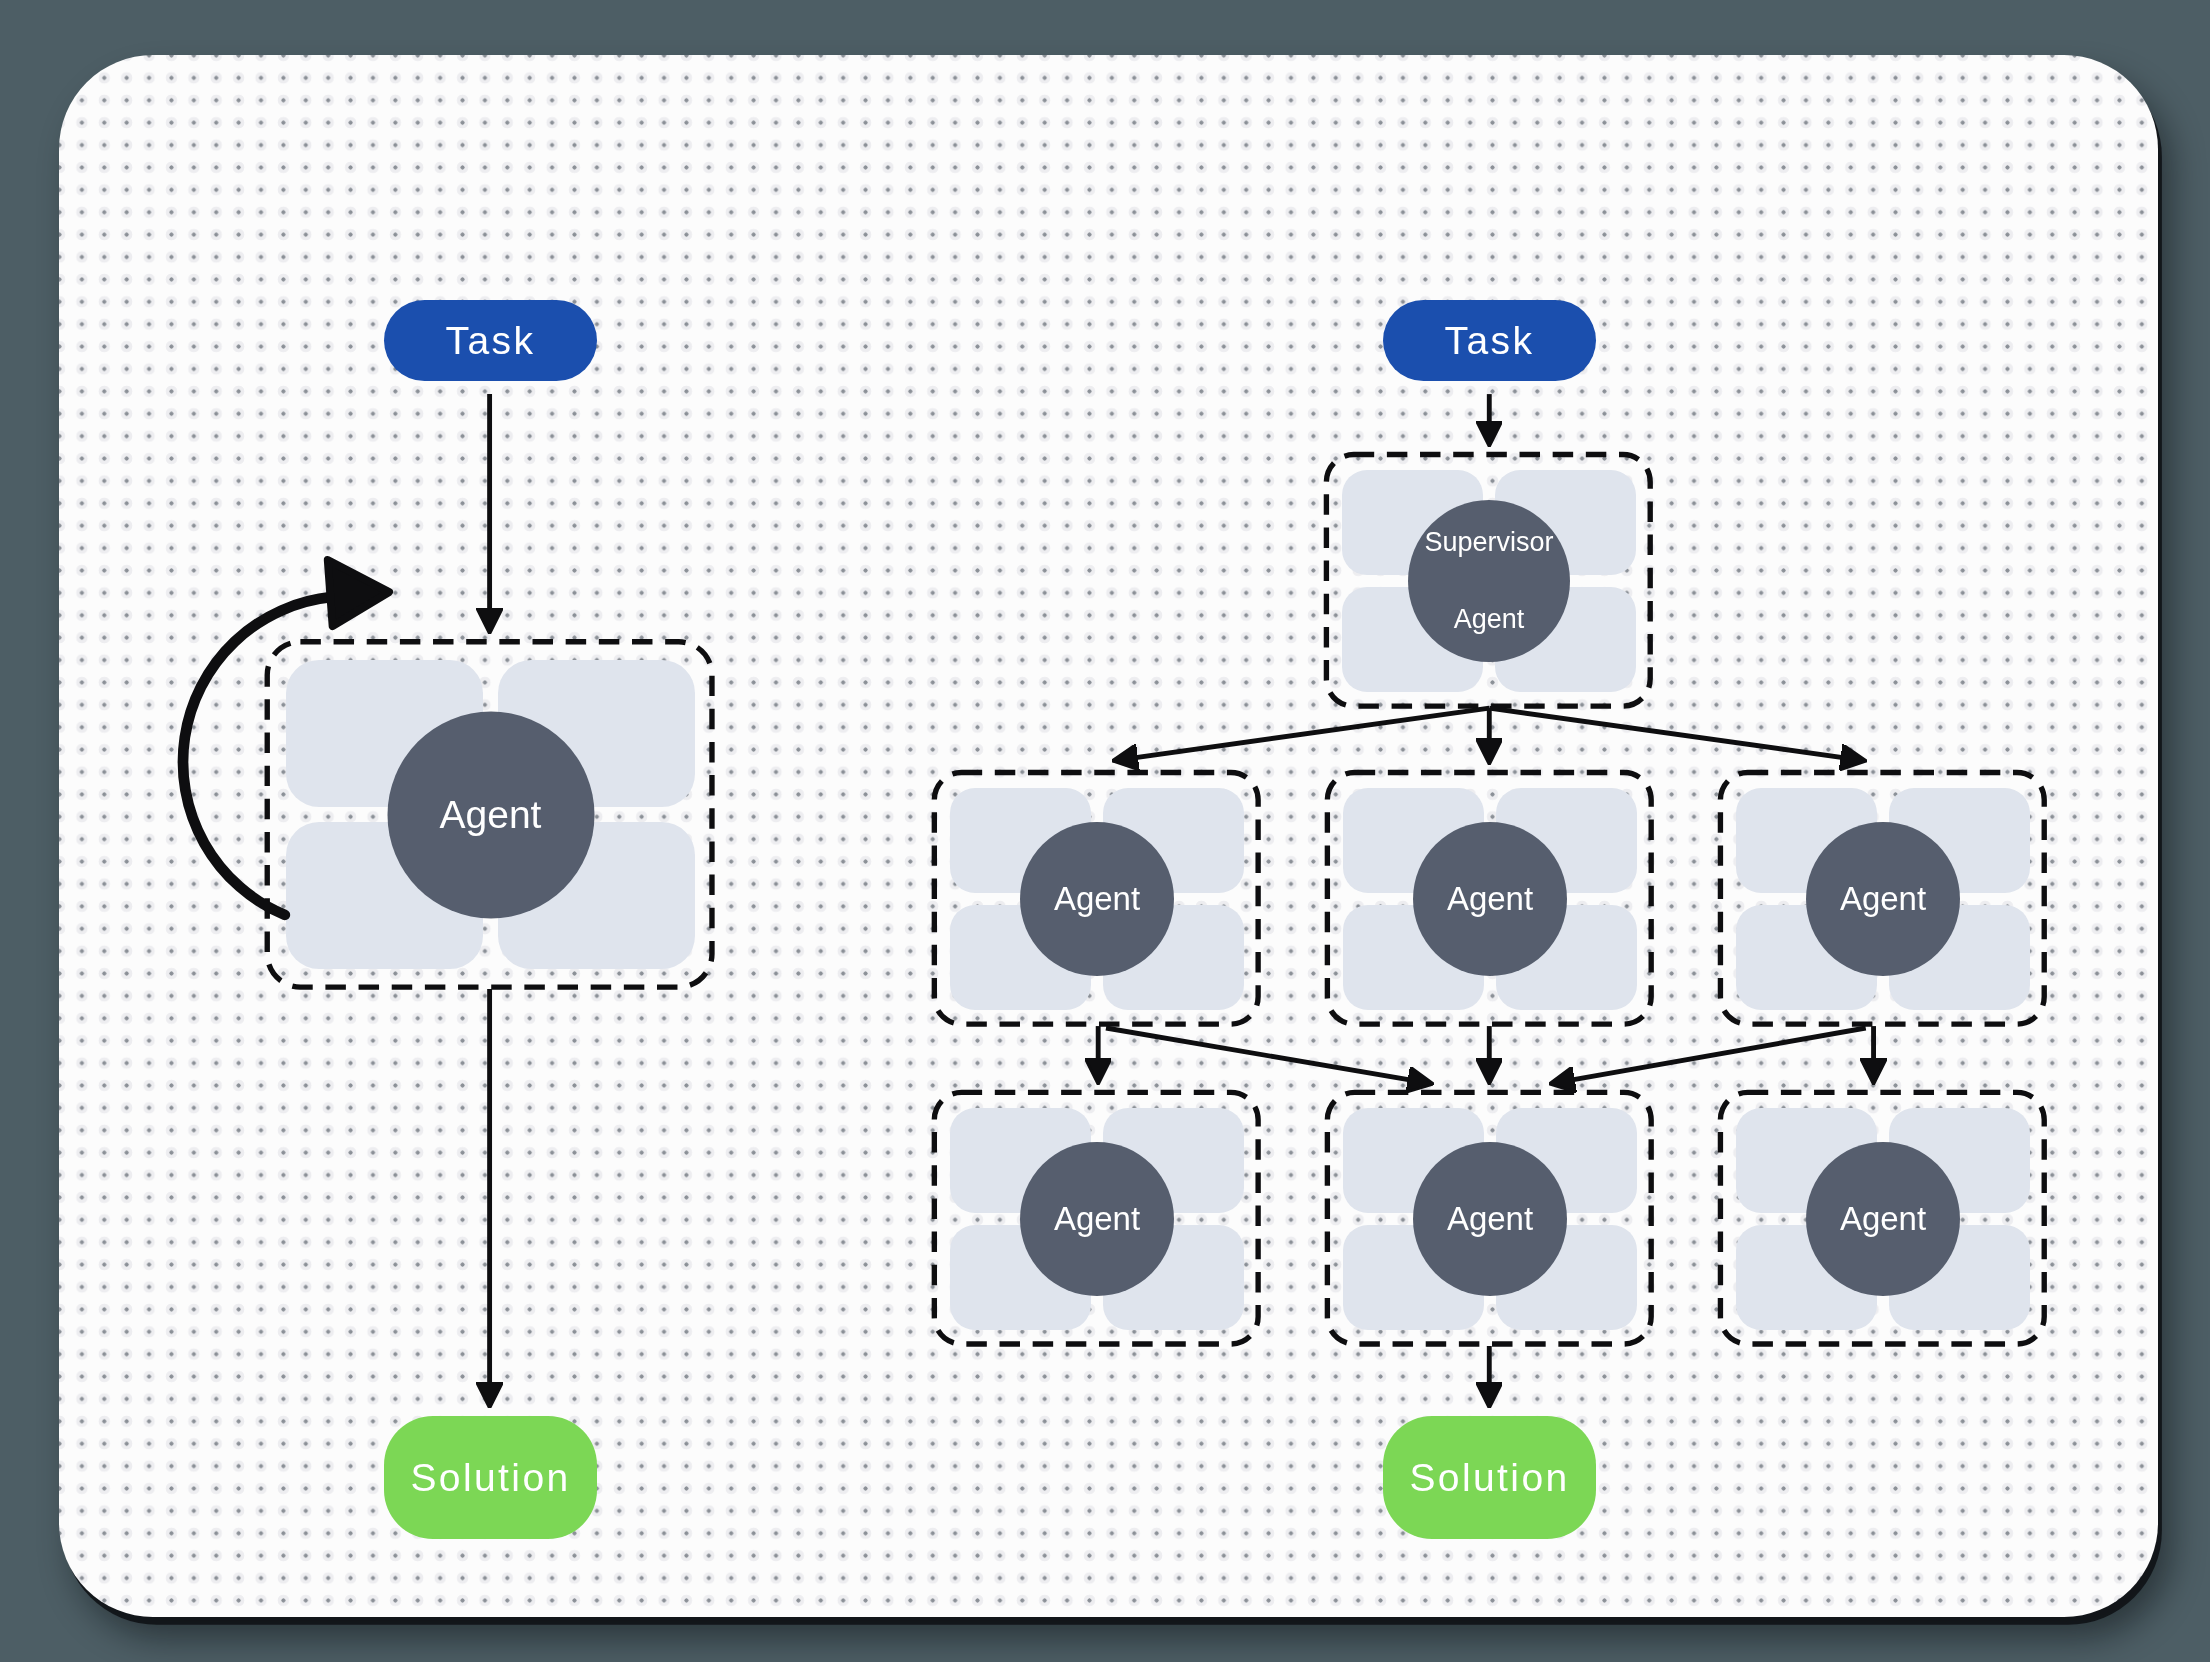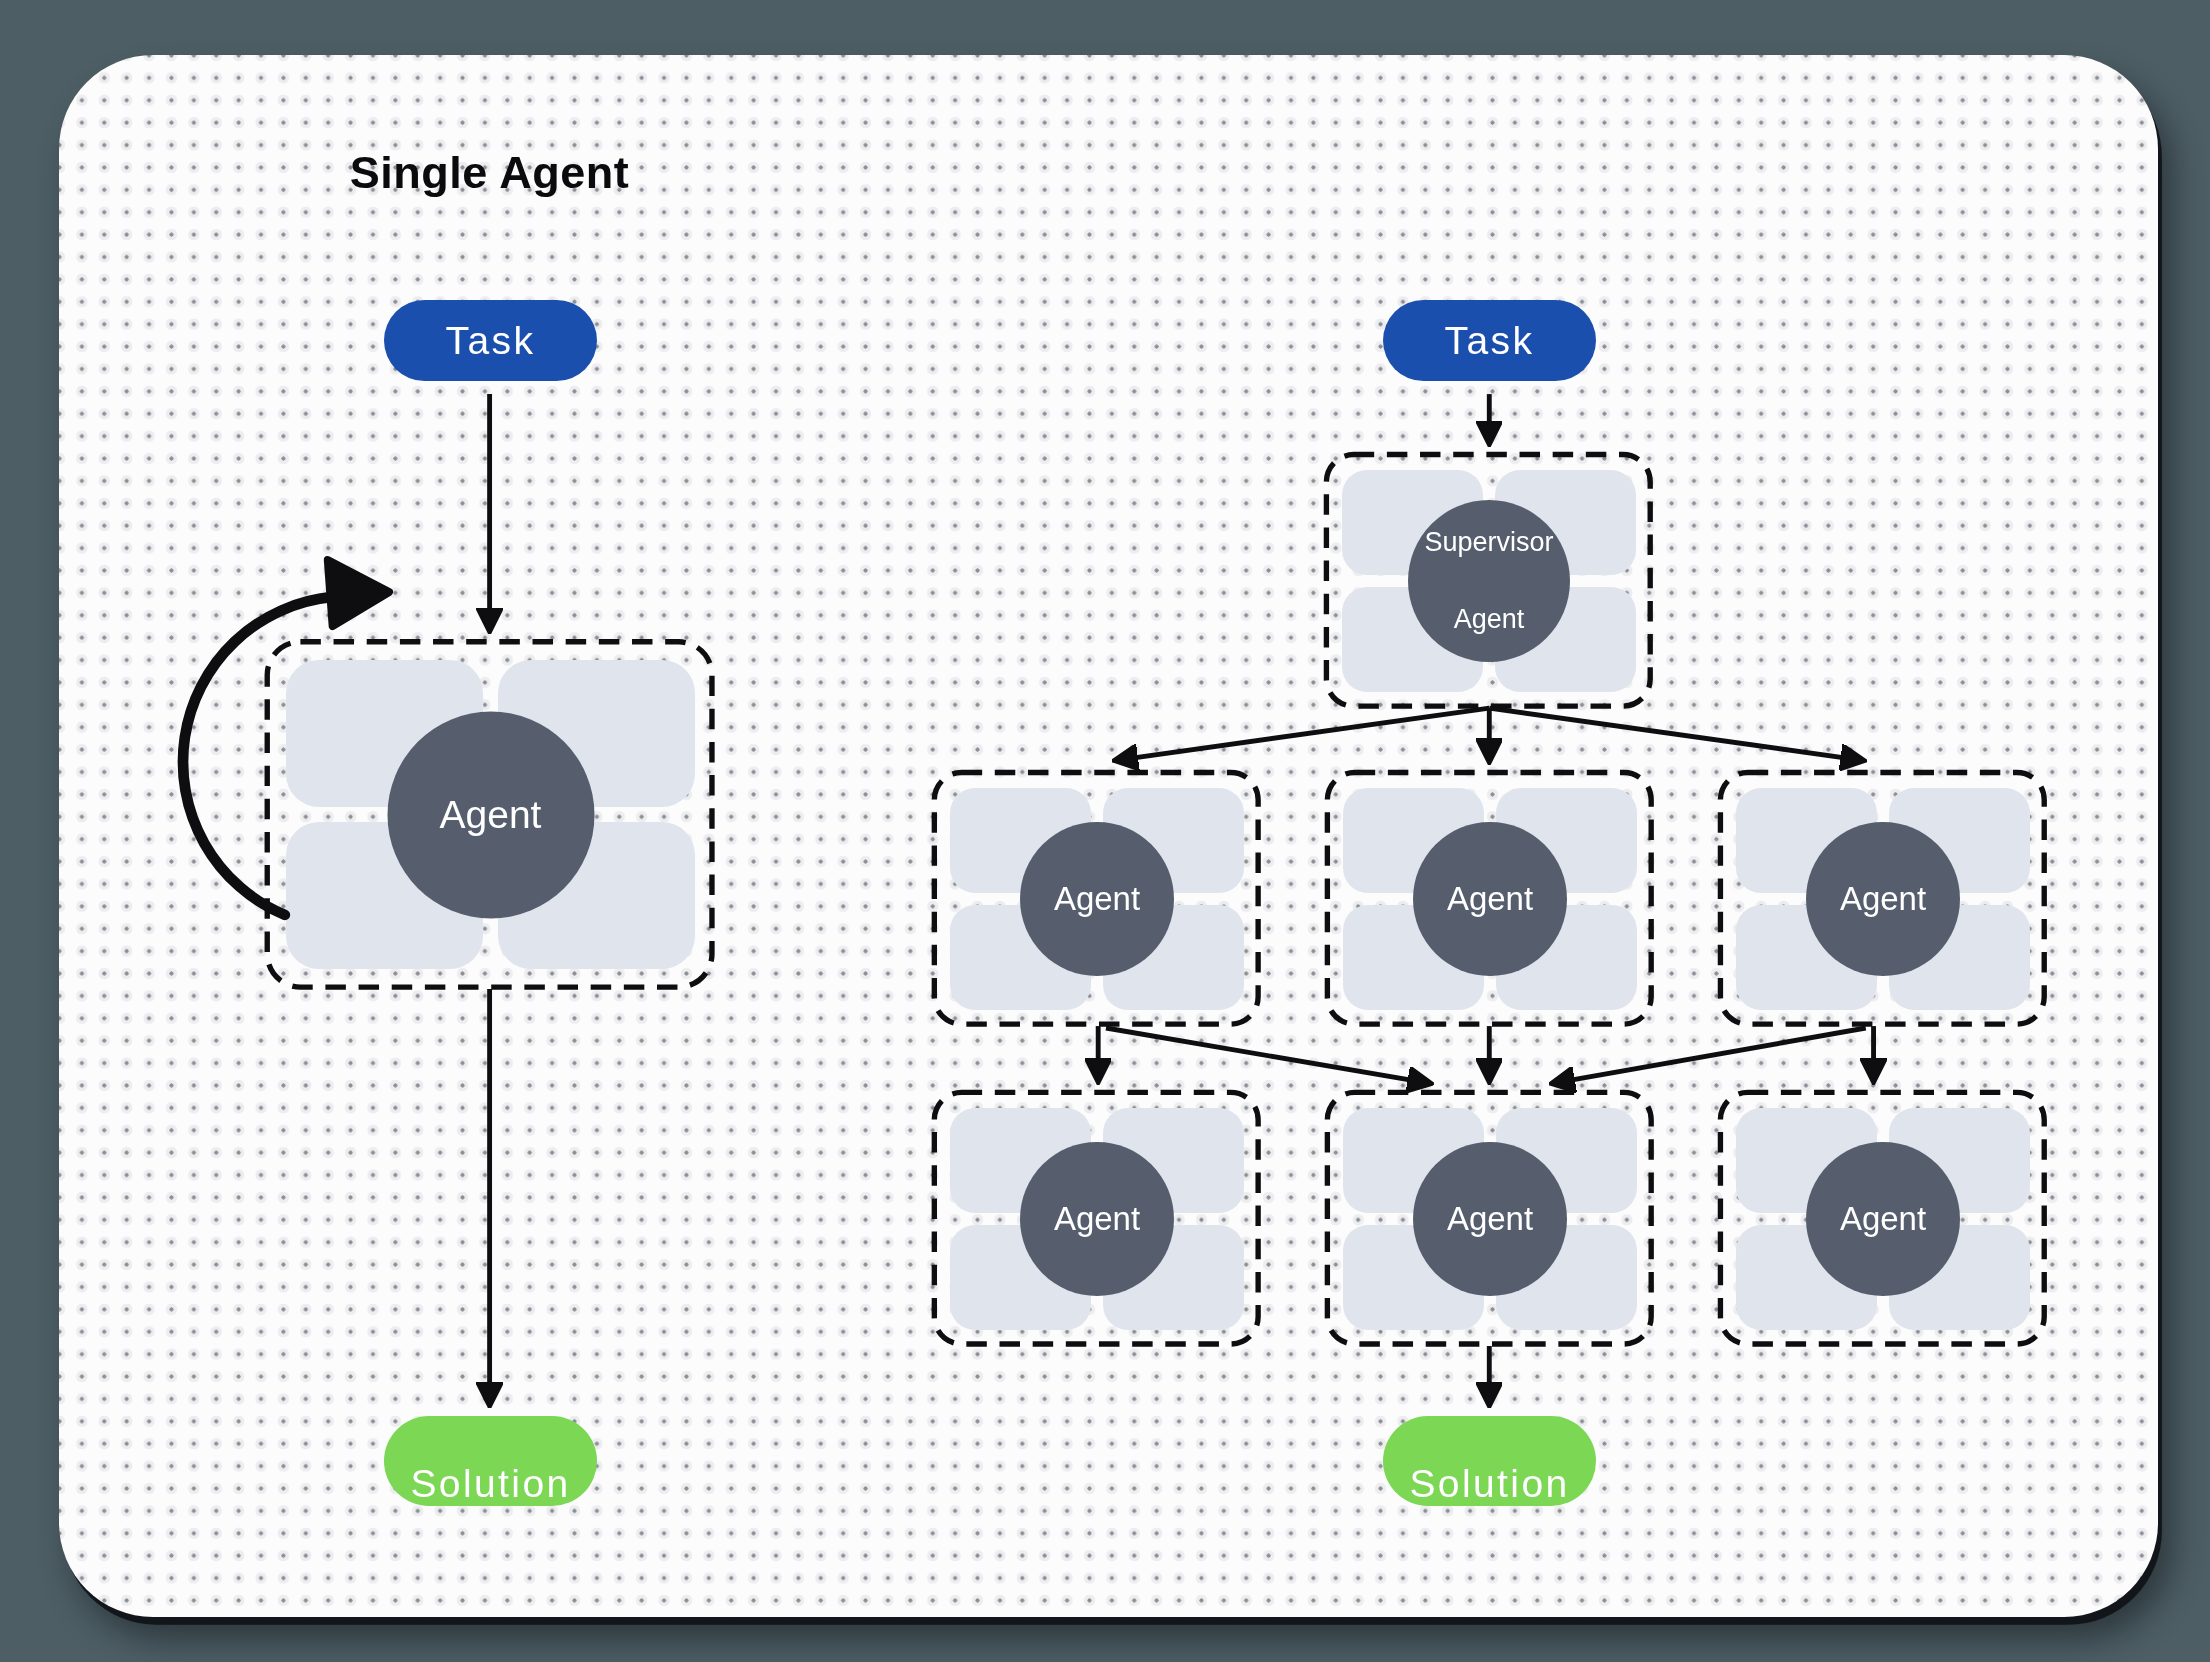--- a/index.html
+++ b/index.html
@@ -37,21 +37,21 @@
   .col-title{
     position:absolute;width:507px;text-align:center;
     font-size:45px;font-weight:700;color:var(--title-text);
     letter-spacing:0.5px;
   }
   .pill{
     position:absolute;display:flex;align-items:center;justify-content:center;
     color:#fff;font-size:39px;font-weight:400;letter-spacing:2.4px;
   }
   .pill.task{width:213px;height:81px;border-radius:47px;background:var(--task-pill);align-items:center;}
-  .pill.solution{width:213px;height:90px;border-radius:49px;background:var(--solution-pill);align-items:flex-end;}
+  .pill.solution{width:213px;height:123px;border-radius:49px;background:var(--solution-pill);}
   .box{position:absolute;}
   .modules{
     position:absolute;inset:0;display:grid;
     grid-template-columns:1fr 1fr;grid-template-rows:1fr 1fr;
   }
   .tile{display:block;background:var(--module);}
   .circle{
     position:absolute;left:50%;top:50%;transform:translate(-50%,-50%);
     border-radius:50%;background:var(--agent-circle);
     color:#fff;font-weight:400;text-align:center;
@@ -72,21 +72,20 @@
     position:absolute;left:0;top:0;width:2211px;height:1663px;
     pointer-events:none;
   }
   .overlay path,.overlay rect,.overlay line{fill:none;stroke:var(--stroke);}
 </style>
 </head>
 <body>
 
 <div class="card">
 
-  <div class="col-title" style="left:177px;top:92px;">Single Agent</div>
 
   <div class="pill task" style="left:325px;top:245px;">
     <span>Task</span>
   </div>
 
   <div class="box lg" style="left:209px;top:587px;">
     <div class="modules">
       <i class="tile"></i>
       <i class="tile"></i>
       <i class="tile"></i>

